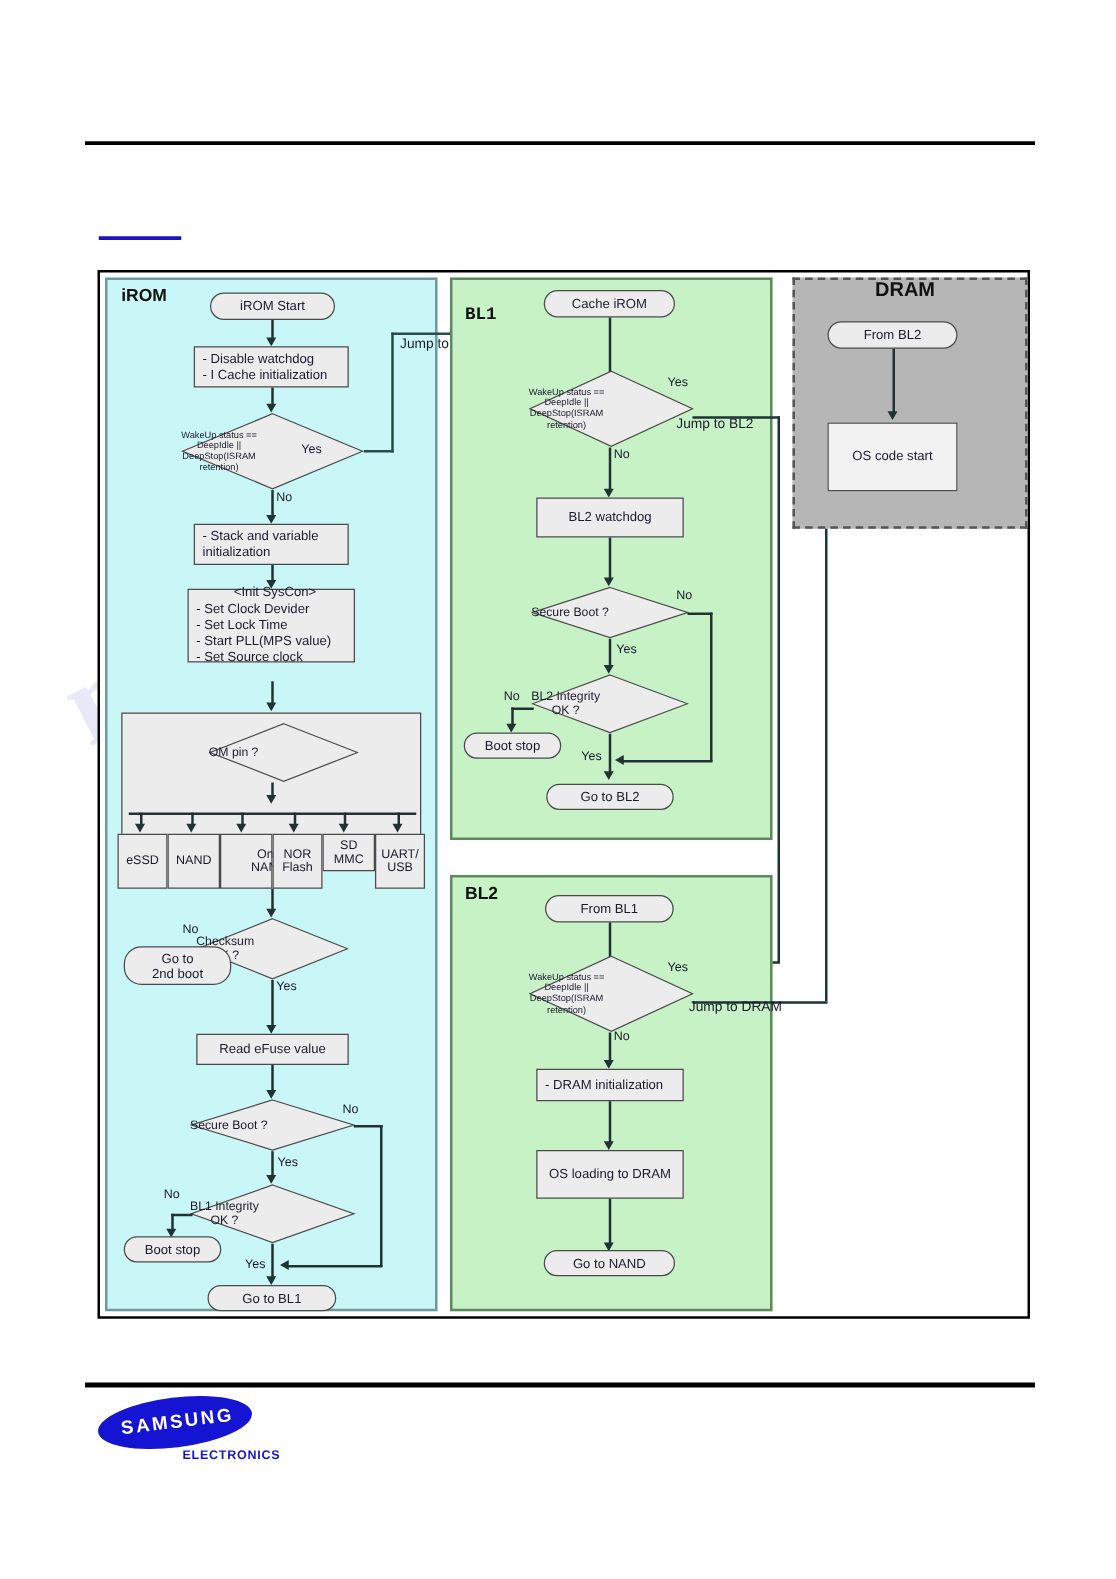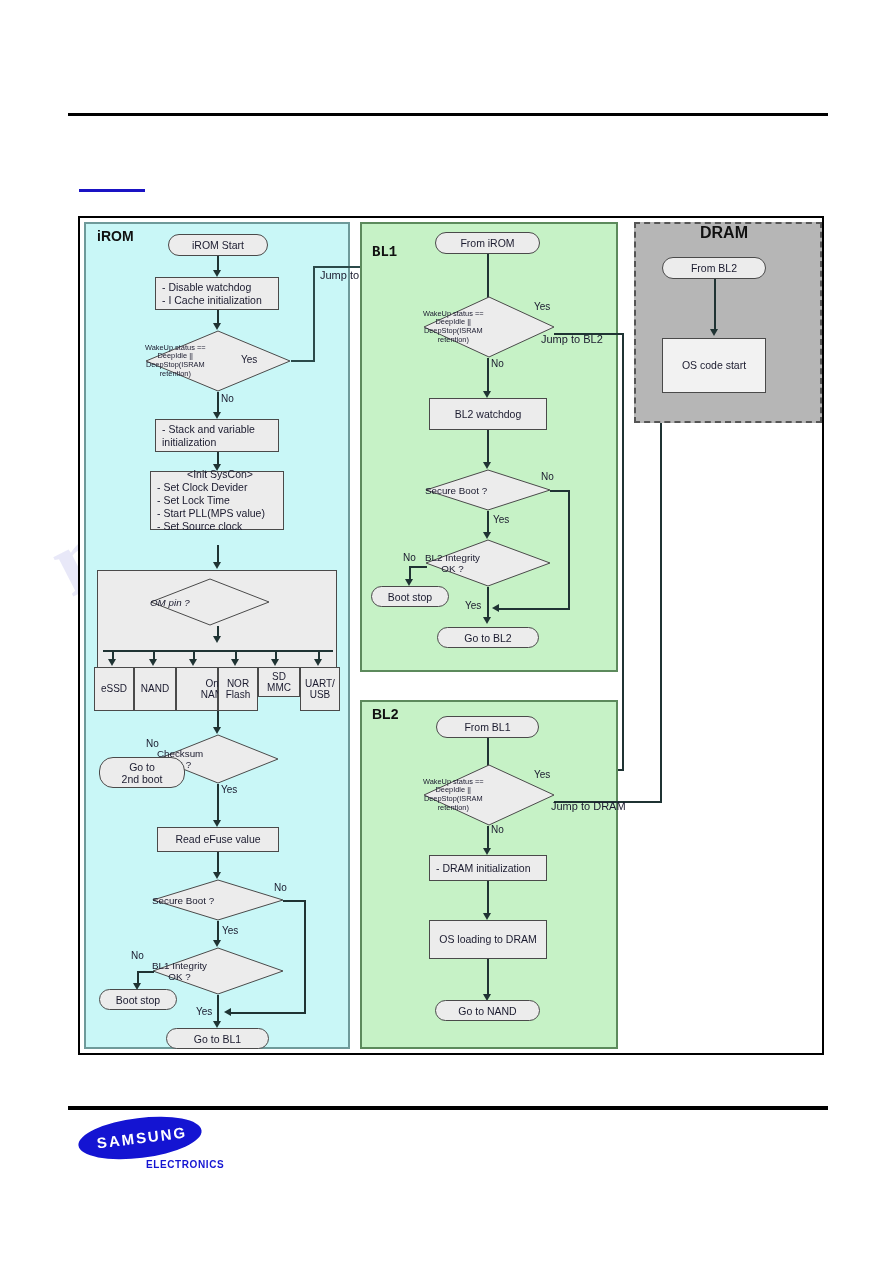--- a/index.html
+++ b/index.html
@@ -187,21 +187,21 @@
     <div>- Set Lock Time</div>
     <div>- Start PLL(MPS value)</div>
     <div>- Set Source clock</div>
   </div>
 </div>
 <div class="abs vline ln-dark" style="left:217px;top:545px;height:18px;"></div>
 <div class="abs arrow-d" style="left:213px;top:562px;"></div>
 
 <div class="abs" id="om-group"></div>
 
-<div class="abs diamond-wrap" style="left:150px;top:578px;width:120px;height:48px;font-style:italic;">
+<div class="abs diamond-wrap" style="left:167px;top:578px;width:120px;height:48px;">
   <svg width="120" height="48" viewBox="0 0 120 48">
       <polygon points="60,1 119,24 60,47 1,24" fill="#ececec" stroke="#4a4a4a" stroke-width="1"></polygon>
     </svg>
   <div class="diamond-label big">OM pin ?</div>
 </div>
 
 <div class="abs vline ln-dark" style="left:217px;top:626px;height:12px;"></div>
 <div class="abs arrow-d" style="left:213px;top:636px;"></div>
 <div class="abs hline ln-dark" style="left:103px;top:650px;width:230px;"></div>
 
@@ -326,21 +326,21 @@
 <div class="abs terminal" style="left:99px;top:989px;width:78px;height:21px;">Boot stop</div>
 
 <div class="abs vline ln-dark" style="left:217px;top:995px;height:28px;"></div>
 <div class="abs arrow-d" style="left:213px;top:1021px;"></div>
 
 <div class="abs terminal" style="left:166px;top:1028px;width:103px;height:21px;">Go to BL1</div>
 
 <div class="abs panel" id="panel-bl1"></div>
 <div class="abs panel-title" id="title-bl1">BL1</div>
 
-<div class="abs terminal" style="left:435px;top:232px;width:105px;height:22px;">From iROM</div>
+<div class="abs terminal" style="left:435px;top:232px;width:105px;height:22px;">Cache iROM</div>
 <div class="abs vline ln-dark" style="left:487px;top:254px;height:66px;"></div>
 <div class="abs arrow-d" style="left:483px;top:318px;"></div>
 
 <div class="abs diamond-wrap" style="left:423px;top:296px;width:132px;height:62px;">
   <svg width="132" height="62" viewBox="0 0 132 62">
       <polygon points="66,1 131,31 66,61 1,31" fill="#ececec" stroke="#4a4a4a" stroke-width="1"></polygon>
     </svg>
   <div class="diamond-label">
     <div>
       <div>WakeUp status ==</div>

